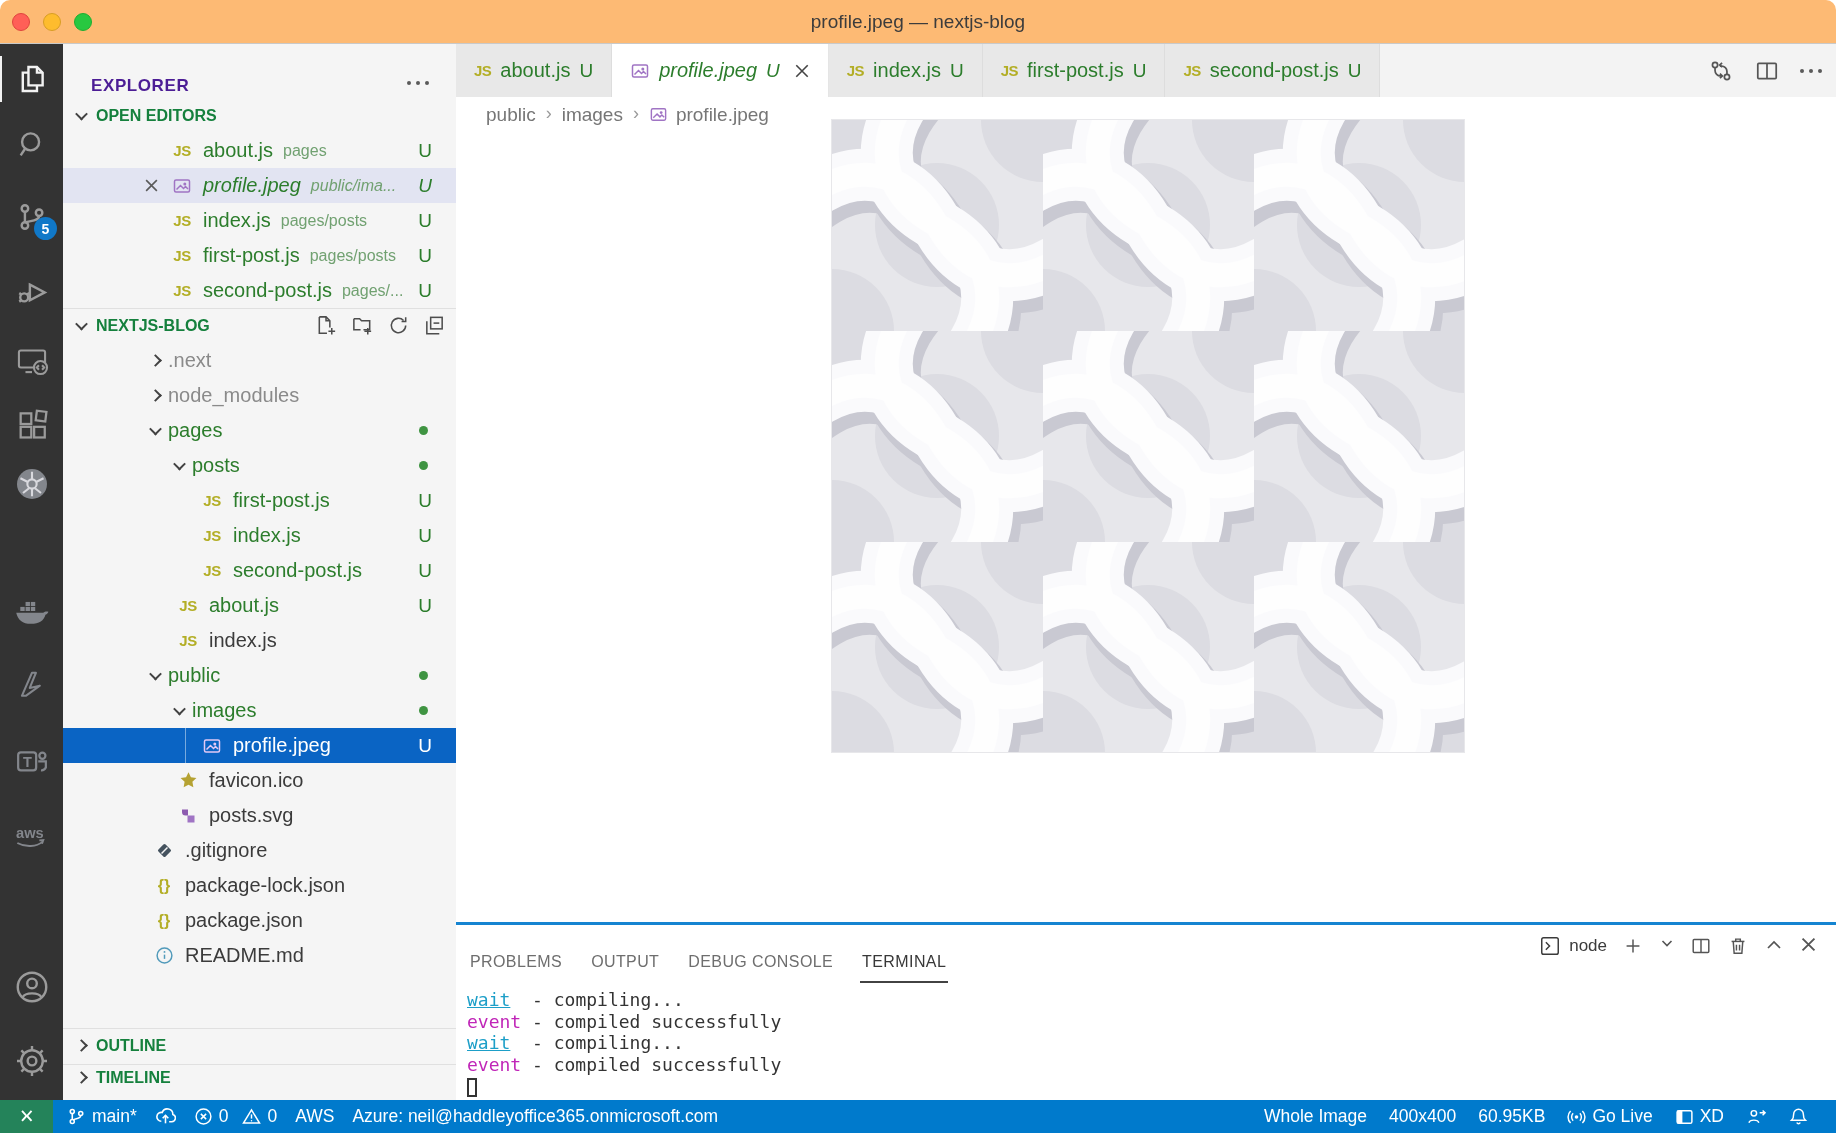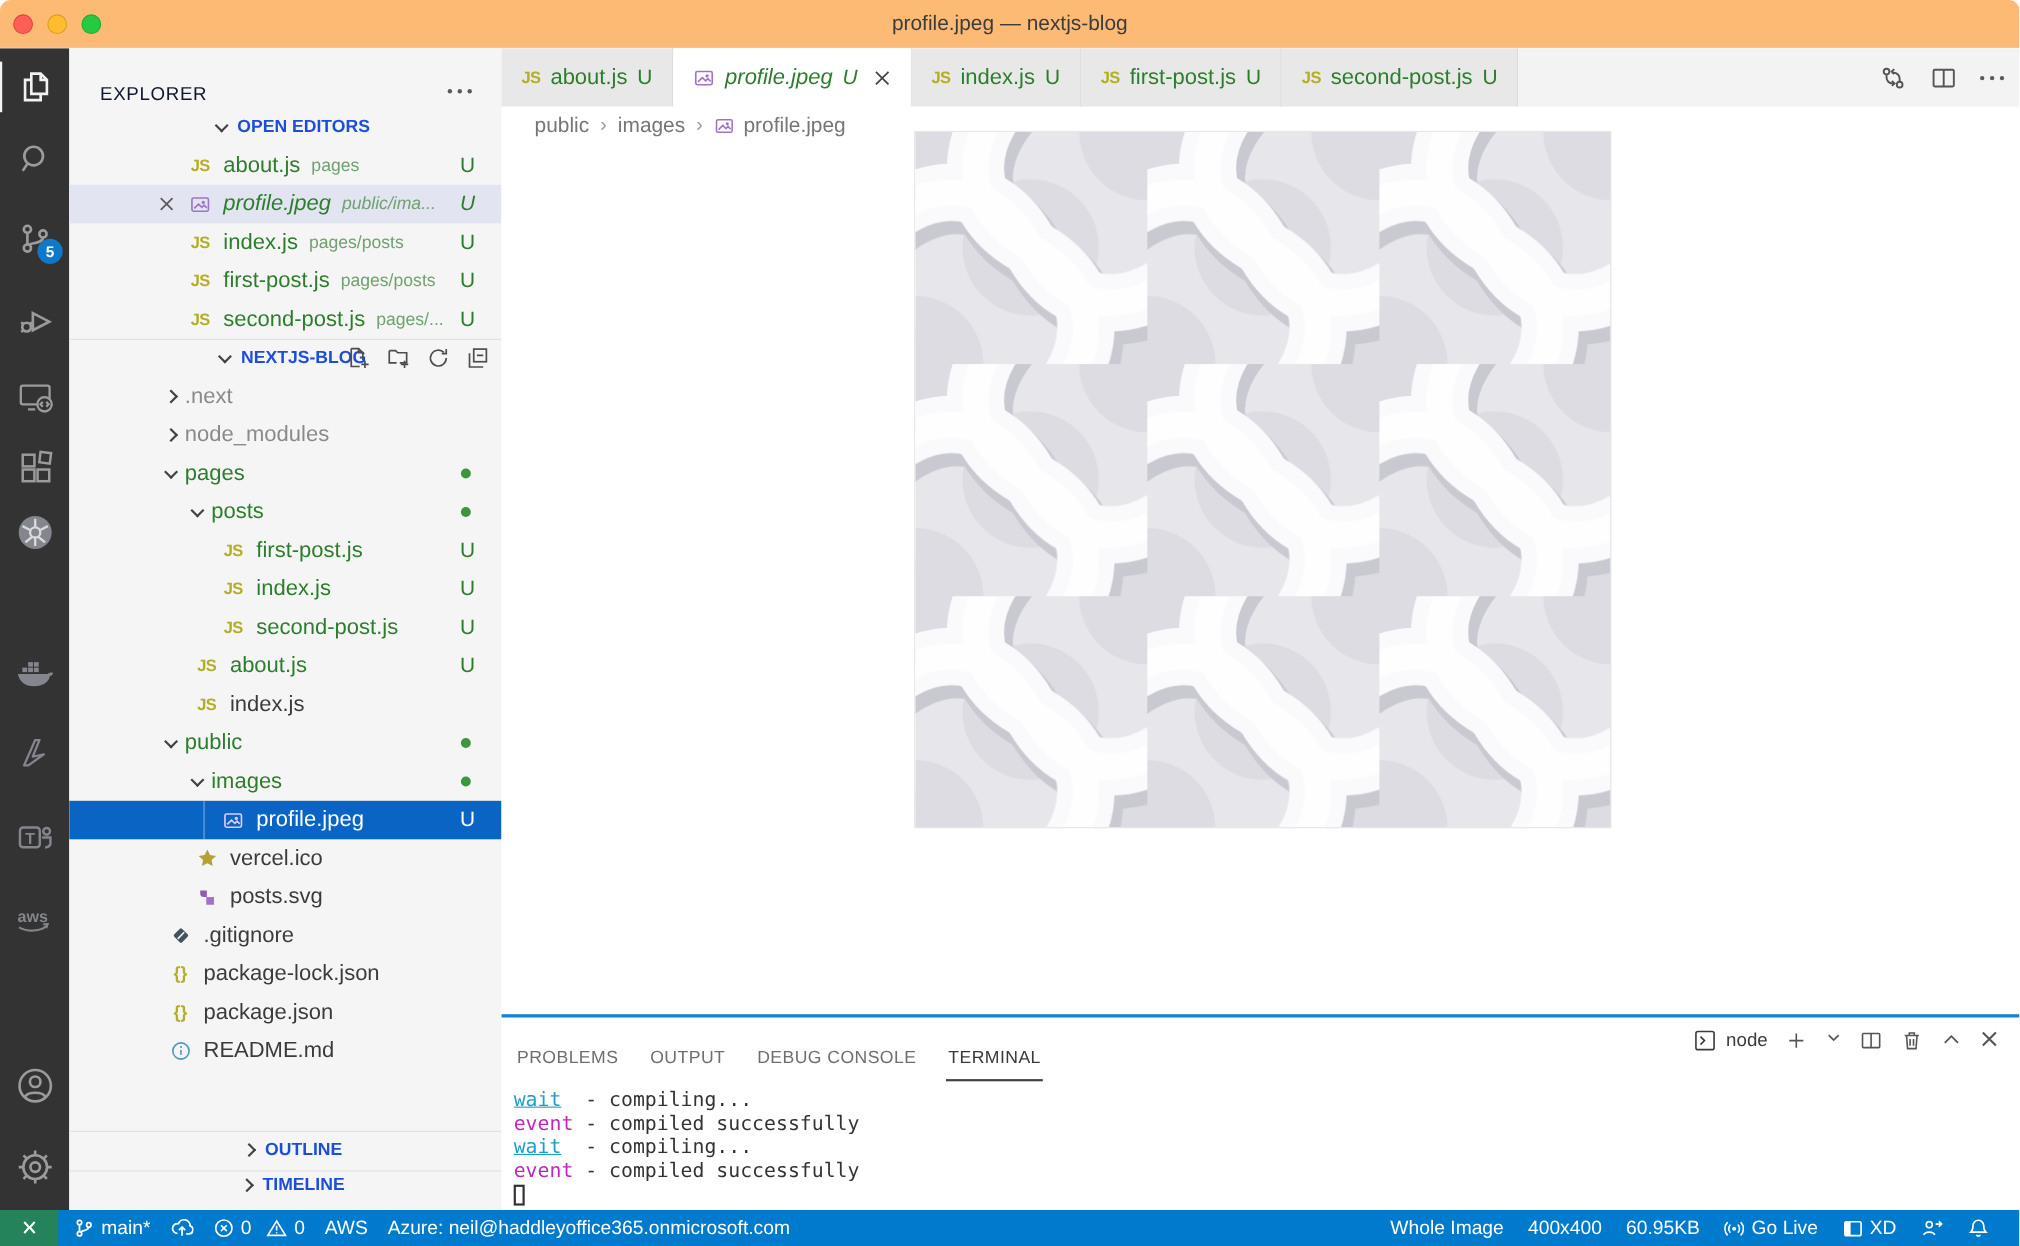--- a/index.html
+++ b/index.html
@@ -22,26 +22,26 @@
   .act-item { position:absolute; left:0; width:63px; height:50px; display:flex;
     align-items:center; justify-content:center; color:#9b9b9b; }
   .act-item.active { color:#f2f2f2; }
   .act-item.active::before { content:""; position:absolute; left:0; top:2px; bottom:2px; width:2px; background:#f2f2f2; }
   .act-badge { position:absolute; right:6px; bottom:2px; min-width:23px; height:23px; border-radius:12px;
     background:#1078c8; color:#fff; font-size:14px; font-weight:700; display:flex; align-items:center; justify-content:center; }
 
   
   .sidebar { position:absolute; left:63px; top:44px; width:393px; height:1056px; background:#f5f5f5; }
   .side-title { position:absolute; top:24px; left:0; right:0; height:36px; display:flex; align-items:center; }
-  .side-title .t { padding-left:28px; font-size:17px; letter-spacing:.6px; color:#0f172a; }
+  .side-title .t { padding-left:28px; font-size:17px; letter-spacing:.6px; color:#4c1d95;font-weight:bold; }
   .more-dots { position:absolute; right:24px; top:12px; width:28px; height:14px; display:flex; gap:5px; align-items:center; justify-content:center; }
   .more-dots i { width:4px; height:4px; border-radius:50%; background:#5a5a5a; }
 
   .sechead { position:absolute; left:0; right:0; height:35px; display:flex; align-items:center;
-    font-weight:700; font-size:16px; color:#1d4ed8;justify-content:center; }
+    font-weight:700; font-size:16px; color:#15803d; }
   .sechead .chev { margin-left:14px; margin-right:10px; }
   .sep { position:absolute; left:0; right:0; height:1px; background:#e0e0e0; }
 
   .chev { width:9px; height:9px; border-right:2px solid #424242; border-bottom:2px solid #424242; display:inline-block; flex:none; }
   .chev.down { transform:rotate(45deg) translate(-1px,-1px); }
   .chev.right { transform:rotate(-45deg); }
 
   .row { position:absolute; left:0; right:0; height:35px; display:flex; align-items:center;
     font-size:20px; color:#3b3b3b; white-space:nowrap; }
   .row .lbl { margin-left:8px; }
@@ -399,21 +399,21 @@
       </span>
       <span class="lbl">profile.jpeg</span>
       <span class="u-badge">U</span>
     </div>
     <div class="row l2" style="top:719px">
       <span class="fic">
         <svg width="19" height="19" viewBox="0 0 18 18">
             <path d="M9 1.2l2.3 4.7 5.2.8-3.8 3.6.9 5.2L9 13l-4.6 2.5.9-5.2L1.5 6.7l5.2-.8z" fill="#b5a232"></path>
           </svg>
       </span>
-      <span class="lbl">vercel.ico</span>
+      <span class="lbl">favicon.ico</span>
     </div>
     <div class="row l2" style="top:754px">
       <span class="fic">
         <svg width="18" height="18" viewBox="0 0 18 18">
             <path d="M3 2.5h6v6H6.5A3.5 3.5 0 0 1 3 5z" fill="#8d5bb0"></path>
             <rect x="8.5" y="8.5" width="7" height="7" fill="#a074c4"></rect>
           </svg>
       </span>
       <span class="lbl">posts.svg</span>
     </div>

